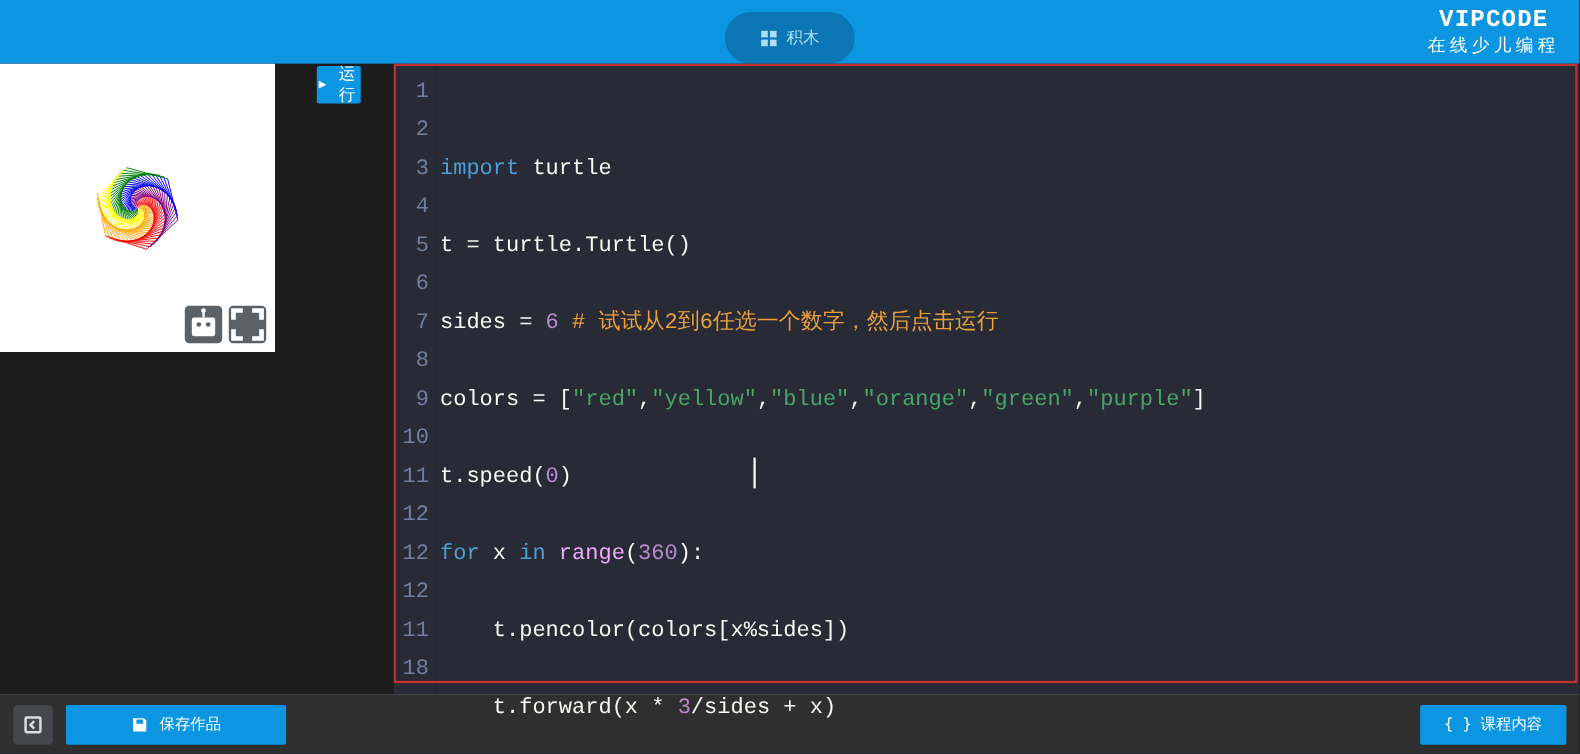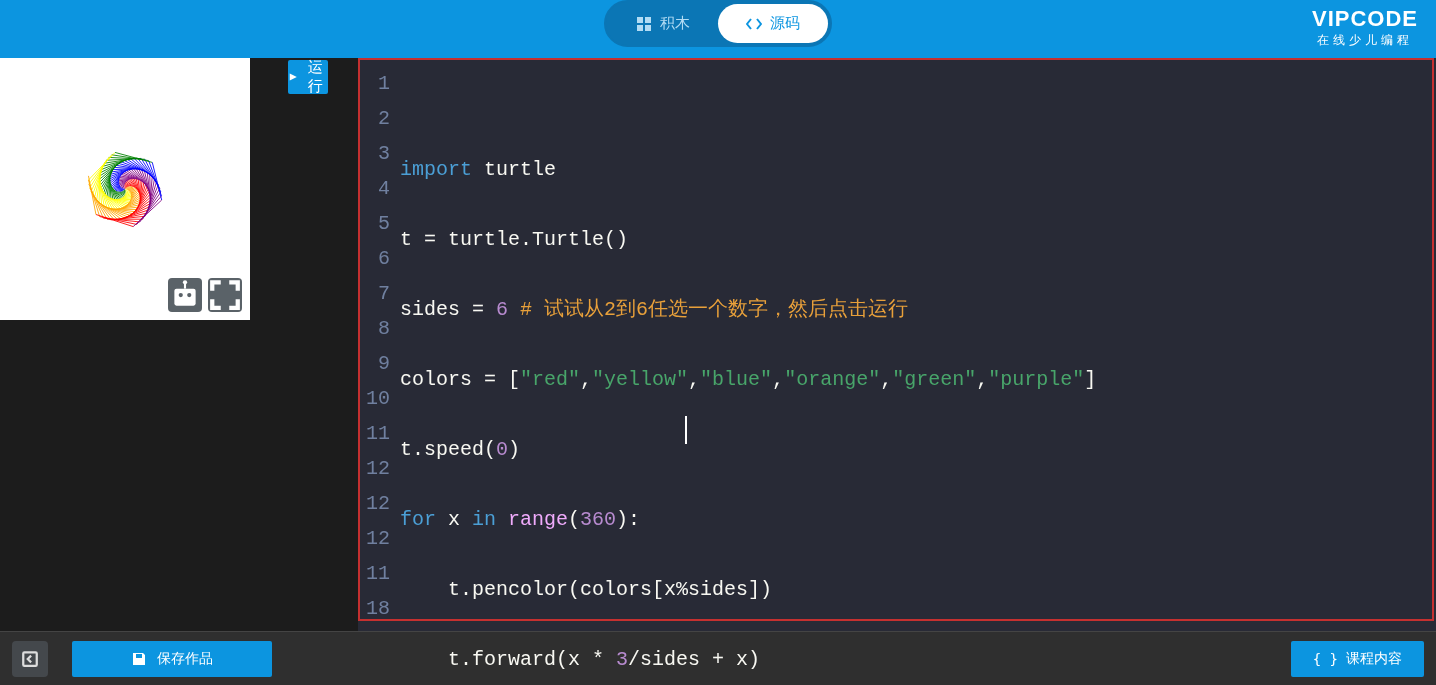--- a/index.html
+++ b/index.html
@@ -9,23 +9,24 @@
   width: 1436px;
   height: 685px;
   overflow: hidden;
   display: flex;
   flex-direction: column;
 }
 .topbar {
   height: 58px;
   background: #0c95e0;
   display: flex;
-  align-items: flex-start;
+  align-items: flex-end;
   justify-content: center;
   position: relative;
+  font-family: Liberation Mono, monospace;
 }
 .tab-group {
   display: flex;
   background: #0b76b5;
   border-radius: 28px;
   padding: 2px;
   border: 2px solid #0b76b5;
 }
 .tab {
   padding: 10px 28px;
@@ -47,21 +48,21 @@
   right: 18px;
   top: 6px;
   color: #fff;
   text-align: center;
 }
 .brand .logo-text {
   font-size: 22px;
   font-weight: 700;
   letter-spacing: 1px;
 }
-.brand .logo-sub { font-size: 12px; letter-spacing: 4px; }
+.brand .logo-sub { font-size: 16px; letter-spacing: 4px; }
 .main {
   flex: 1;
   display: flex;
   min-height: 0;
 }
 .left-panel {
   width: 358px;
   background: #1c1c1c;
   display: flex;
   flex-direction: row;
@@ -139,21 +140,21 @@
   text-align: right;
   font-family: "Courier New", monospace;
   font-size: 20px;
   line-height: 35px;
   color: #7080a0;
 }
 .gutter div { padding-right: 6px; }
 .code {
   flex: 1;
   background: #282a36;
-  padding-top: 24px;
+  padding-top: 8px;
   padding-left: 4px;
   font-family: "Courier New", monospace;
   font-size: 20px;
   line-height: 35px;
   color: #f8f8f2;
   white-space: pre;
   position: relative;
 }
 .code .kw { color: #4b9fd6; }
 .code .st { color: #48a56a; }
@@ -168,21 +169,21 @@
   height: 28px;
   background: #fff;
 }
 .bottombar {
   height: 54px;
   background: #2f2f2f;
   border-top: 1px solid #444;
   display: flex;
   align-items: center;
   padding: 14px 12px;
-  gap: 24px;
+  gap: 12px;
 }
 .bottom-icon-btn {
   width: 36px;
   height: 36px;
   background: #44484c;
   border-radius: 4px;
   display: flex;
   align-items: center;
   justify-content: center;
   color: #ddd;
@@ -224,28 +225,20 @@
     <div class="tab">
       <span class="icon">
         <svg viewBox="0 0 16 16" fill="currentColor">
             <rect x="1" y="1" width="6" height="6"></rect>
             <rect x="9" y="1" width="6" height="6"></rect>
             <rect x="1" y="9" width="6" height="6"></rect>
             <rect x="9" y="9" width="6" height="6"></rect>
           </svg>
       </span>
       <span>积木</span>
-    </div>
-    <div class="tab active">
-      <span class="icon">
-        <svg viewBox="0 0 16 16" fill="none" stroke="currentColor" stroke-width="2">
-            <path d="M5 3L1 8l4 5M11 3l4 5-4 5"></path>
-          </svg>
-      </span>
-      <span>源码</span>
     </div>
   </div>
   <div class="brand">
     <div class="logo-text">VIPCODE</div>
     <div class="logo-sub">在线少儿编程</div>
   </div>
 </div>
 
 <div class="main">
   <div class="left-panel">

